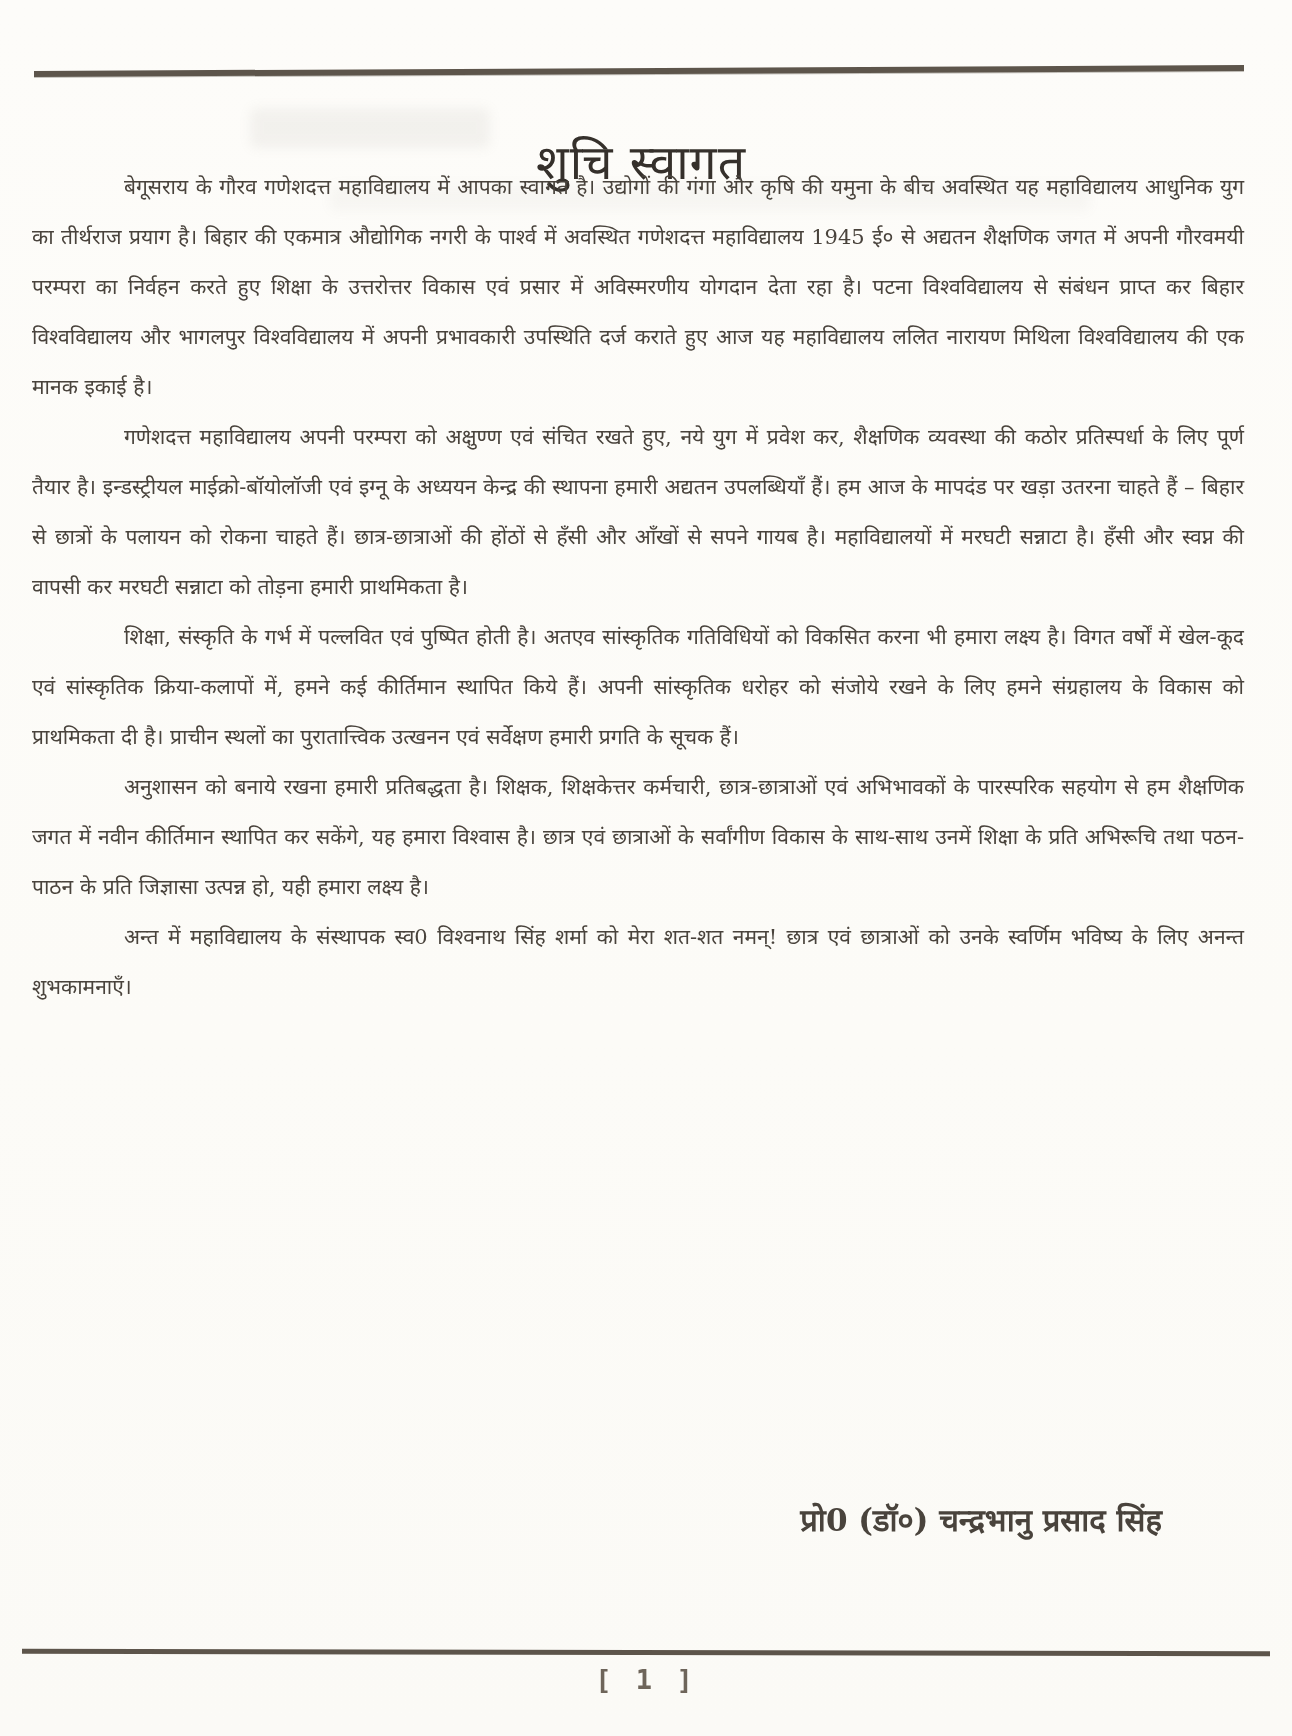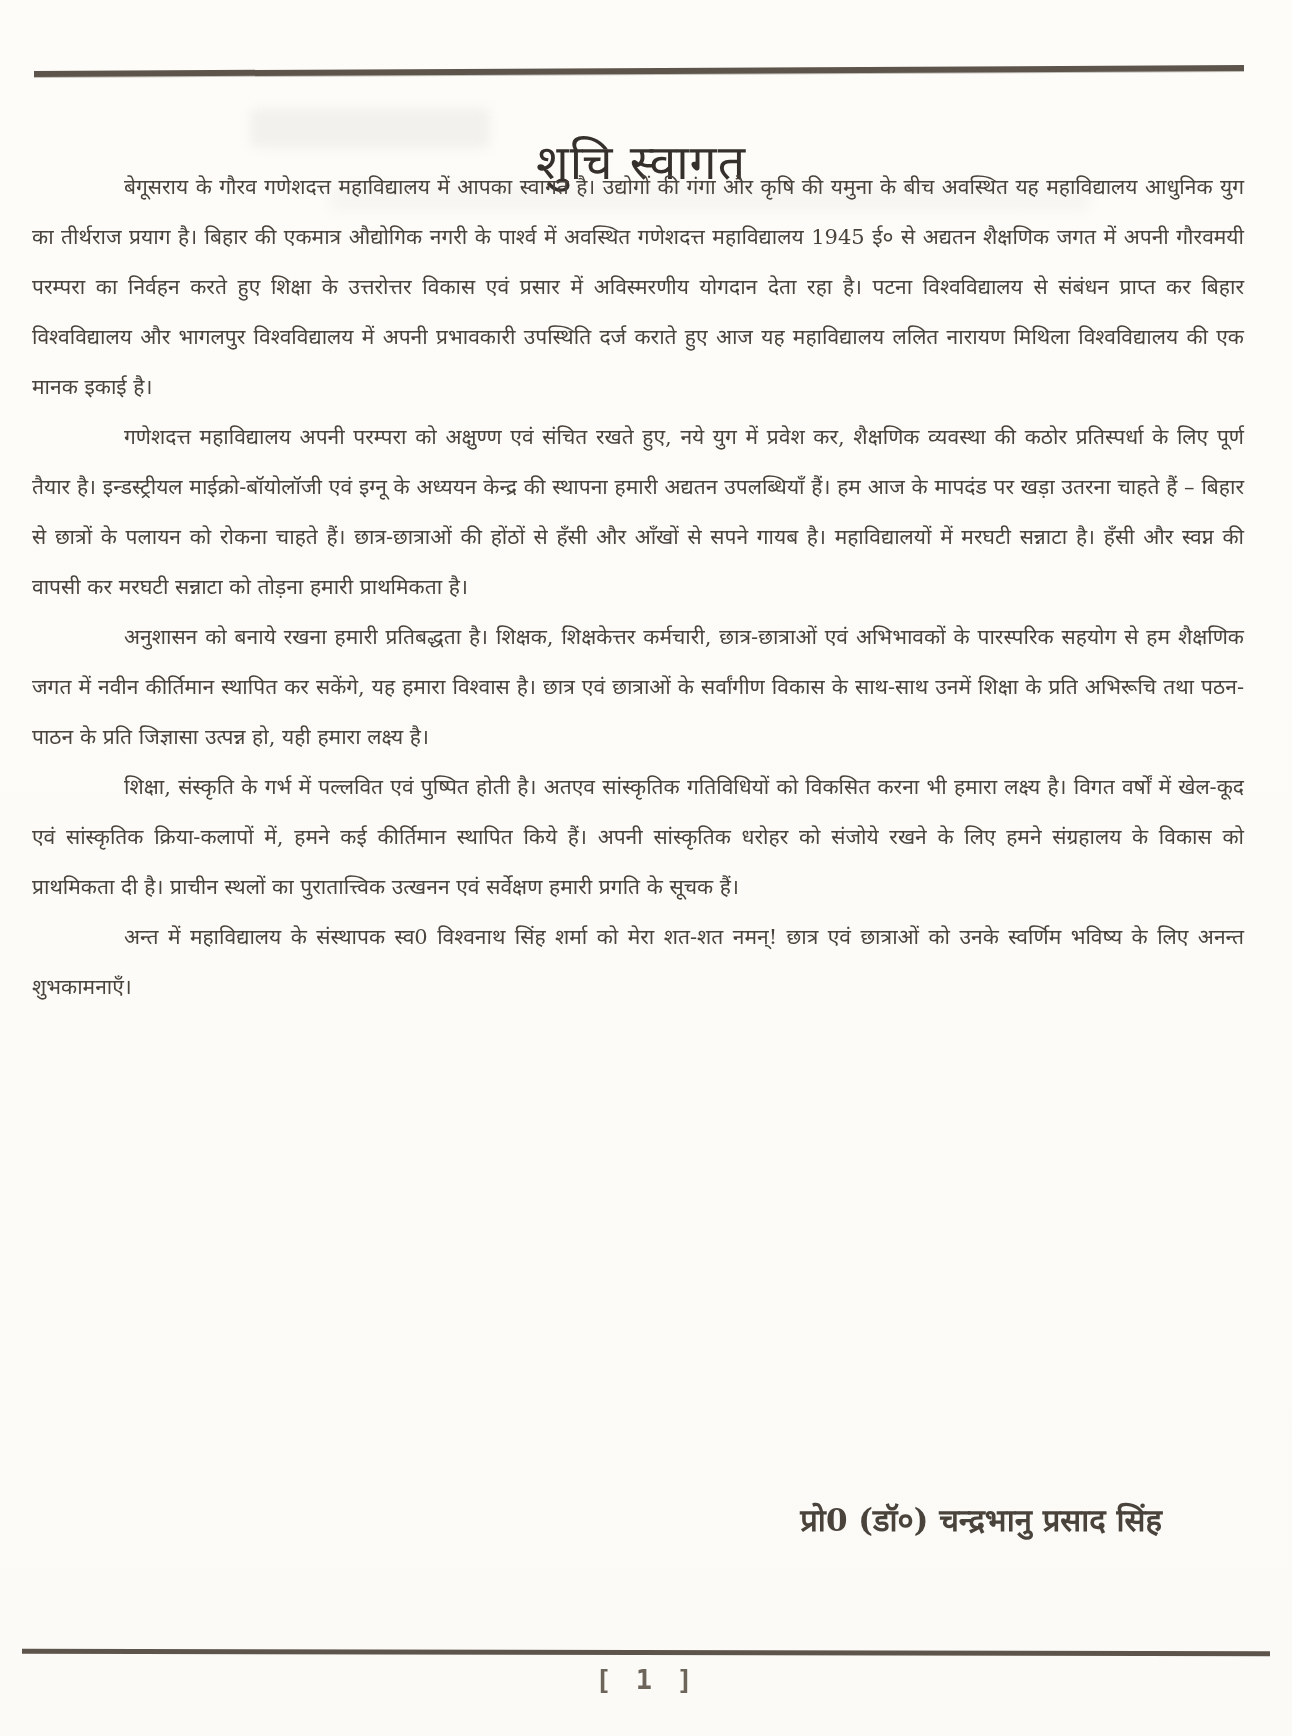--- a/index.html
+++ b/index.html
@@ -103,22 +103,22 @@
   <div class="rule rule-top"></div>
 
   <div class="bleed bleed-1"></div>
   <div class="bleed bleed-2"></div>
 
   <h1 class="title">शुचि स्वागत</h1>
 
   <div class="body-text">
     <p>बेगूसराय के गौरव गणेशदत्त महाविद्यालय में आपका स्वागत है। उद्योगों की गंगा और कृषि की यमुना के बीच अवस्थित यह महाविद्यालय आधुनिक युग का तीर्थराज प्रयाग है। बिहार की एकमात्र औद्योगिक नगरी के पार्श्व में अवस्थित गणेशदत्त महाविद्यालय 1945 ई० से अद्यतन शैक्षणिक जगत में अपनी गौरवमयी परम्परा का निर्वहन करते हुए शिक्षा के उत्तरोत्तर विकास एवं प्रसार में अविस्मरणीय योगदान देता रहा है। पटना विश्वविद्यालय से संबंधन प्राप्त कर बिहार विश्वविद्यालय और भागलपुर विश्वविद्यालय में अपनी प्रभावकारी उपस्थिति दर्ज कराते हुए आज यह महाविद्यालय ललित नारायण मिथिला विश्वविद्यालय की एक मानक इकाई है।</p>
     <p>गणेशदत्त महाविद्यालय अपनी परम्परा को अक्षुण्ण एवं संचित रखते हुए, नये युग में प्रवेश कर, शैक्षणिक व्यवस्था की कठोर प्रतिस्पर्धा के लिए पूर्ण तैयार है। इन्डस्ट्रीयल माईक्रो-बॉयोलॉजी एवं इग्नू के अध्ययन केन्द्र की स्थापना हमारी अद्यतन उपलब्धियाँ हैं। हम आज के मापदंड पर खड़ा उतरना चाहते हैं – बिहार से छात्रों के पलायन को रोकना चाहते हैं। छात्र-छात्राओं की होंठों से हँसी और आँखों से सपने गायब है। महाविद्यालयों में मरघटी सन्नाटा है। हँसी और स्वप्न की वापसी कर मरघटी सन्नाटा को तोड़ना हमारी प्राथमिकता है।</p>
+    <p>शिक्षा, संस्कृति के गर्भ में पल्लवित एवं पुष्पित होती है। अतएव सांस्कृतिक गतिविधियों को विकसित करना भी हमारा लक्ष्य है। विगत वर्षों में खेल-कूद एवं सांस्कृतिक क्रिया-कलापों में, हमने कई कीर्तिमान स्थापित किये हैं। अपनी सांस्कृतिक धरोहर को संजोये रखने के लिए हमने संग्रहालय के विकास को प्राथमिकता दी है। प्राचीन स्थलों का पुरातात्त्विक उत्खनन एवं सर्वेक्षण हमारी प्रगति के सूचक हैं।</p>
     <p>अनुशासन को बनाये रखना हमारी प्रतिबद्धता है। शिक्षक, शिक्षकेत्तर कर्मचारी, छात्र-छात्राओं एवं अभिभावकों के पारस्परिक सहयोग से हम शैक्षणिक जगत में नवीन कीर्तिमान स्थापित कर सकेंगे, यह हमारा विश्वास है। छात्र एवं छात्राओं के सर्वांगीण विकास के साथ-साथ उनमें शिक्षा के प्रति अभिरूचि तथा पठन-पाठन के प्रति जिज्ञासा उत्पन्न हो, यही हमारा लक्ष्य है।</p>
-    <p>शिक्षा, संस्कृति के गर्भ में पल्लवित एवं पुष्पित होती है। अतएव सांस्कृतिक गतिविधियों को विकसित करना भी हमारा लक्ष्य है। विगत वर्षों में खेल-कूद एवं सांस्कृतिक क्रिया-कलापों में, हमने कई कीर्तिमान स्थापित किये हैं। अपनी सांस्कृतिक धरोहर को संजोये रखने के लिए हमने संग्रहालय के विकास को प्राथमिकता दी है। प्राचीन स्थलों का पुरातात्त्विक उत्खनन एवं सर्वेक्षण हमारी प्रगति के सूचक हैं।</p>
     <p>अन्त में महाविद्यालय के संस्थापक स्व0 विश्वनाथ सिंह शर्मा को मेरा शत-शत नमन्! छात्र एवं छात्राओं को उनके स्वर्णिम भविष्य के लिए अनन्त शुभकामनाएँ।</p>
   </div>
 
   <div class="signature">
     <div class="sig-name">प्रो0 (डॉ०) चन्द्रभानु प्रसाद सिंह</div>
   </div>
 
   <div class="rule rule-bottom"></div>
 
   <div class="footer-number">[ 1 ]</div>

